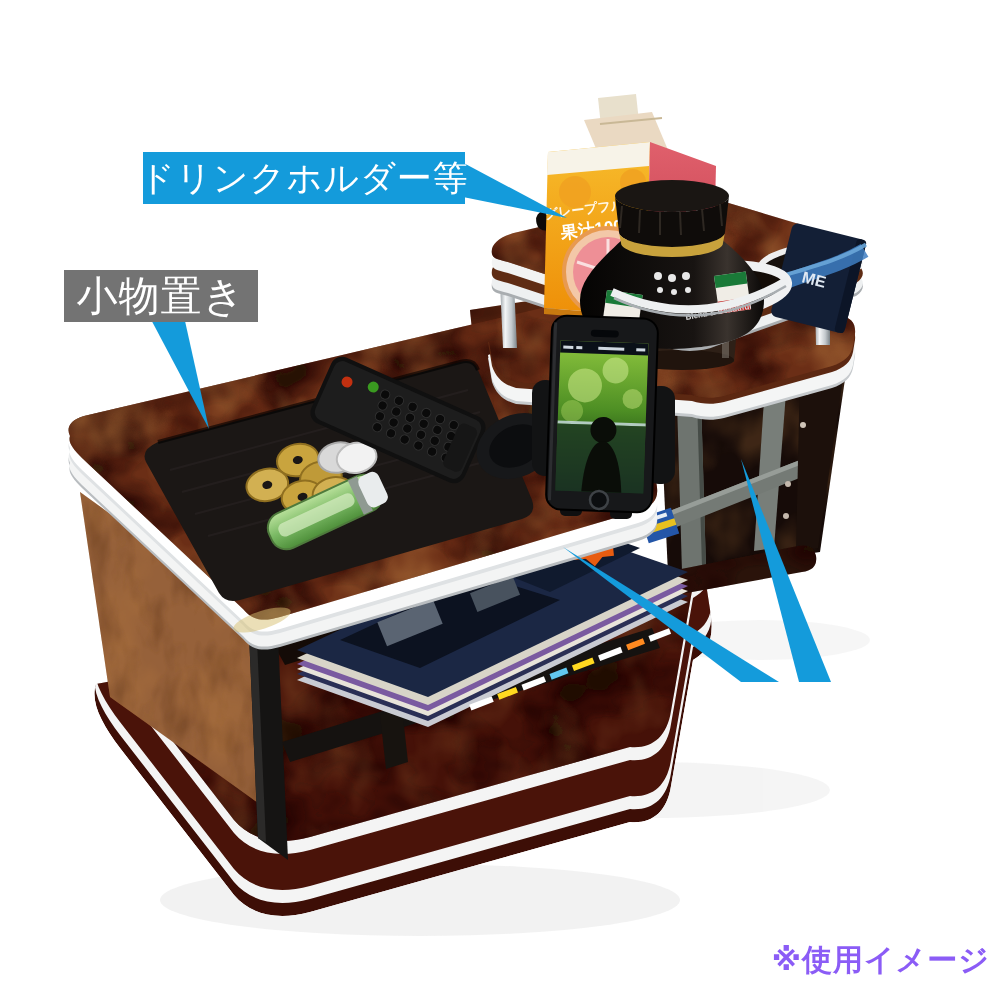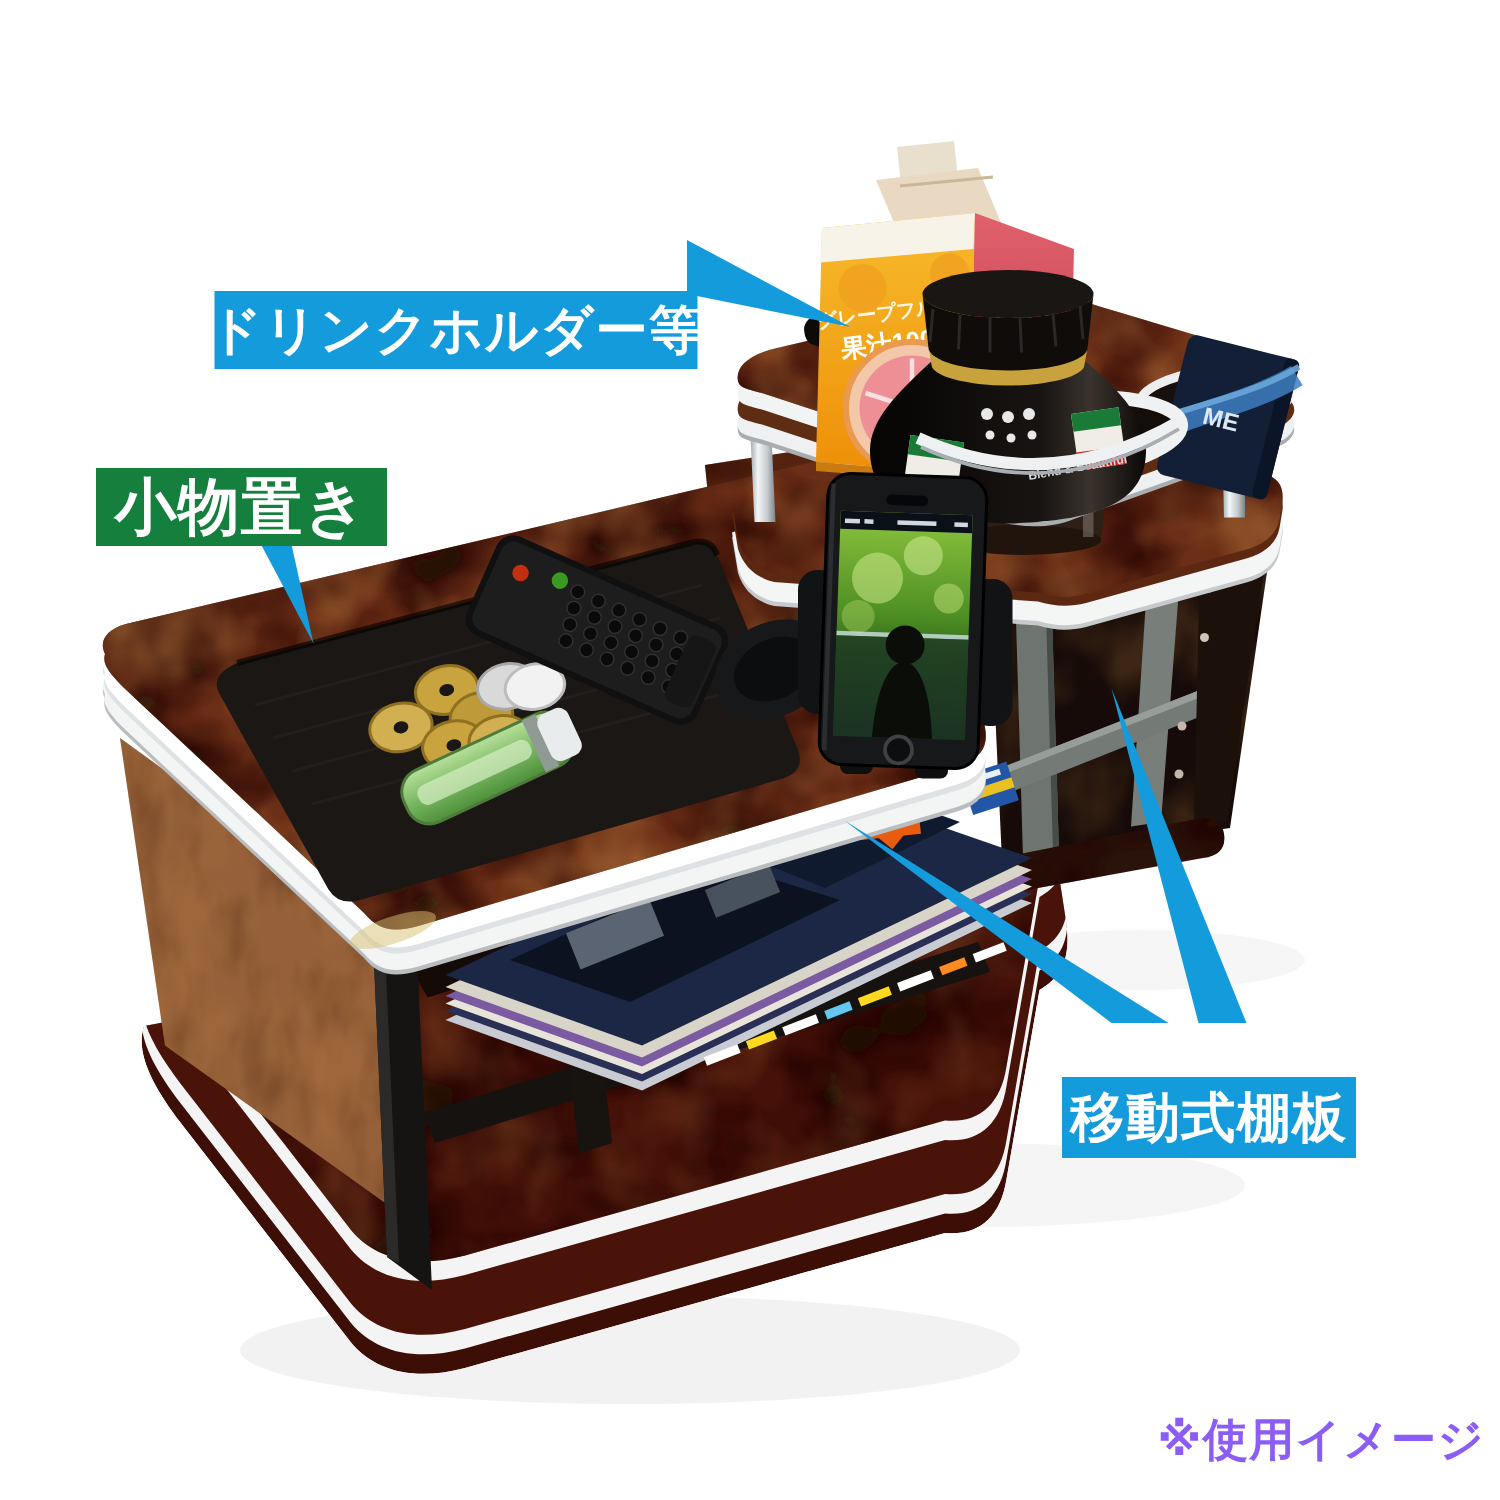--- a/index.html
+++ b/index.html
@@ -1,20 +1,20 @@
 <!DOCTYPE html>
 <html><head>
 <meta charset="utf-8">
 <style>
   html,body{margin:0;padding:0;background:#fff;}
   #stage{position:relative;width:1000px;height:1000px;background:#fff;overflow:hidden;
          font-family:"Liberation Sans","DejaVu Sans",sans-serif;}
   #scene{position:absolute;left:0;top:0;}
-  .label{position:absolute;color:#fff;font-weight:bold;display:flex;align-items:center;
-         justify-content:center;white-space:nowrap;z-index:5;letter-spacing:1px;margin-top:42px;}
+  .label{position:absolute;color:#fff;font-weight:normal;display:flex;align-items:center;
+         justify-content:center;white-space:nowrap;z-index:5;letter-spacing:1px;}
   #label-drink{left:143px;top:152px;width:322px;height:52px;font-size:35px;}
   #label-small{left:64px;top:270px;width:194px;height:52px;font-size:41px;}
   #label-shelf{left:708px;top:676px;width:196px;height:54px;font-size:36px;}
   #usage-note{position:absolute;left:720px;top:940px;width:270px;text-align:right;
               font-size:30px;font-weight:bold;color:#8b5cf6;z-index:5;letter-spacing:1px;}
 </style>
 </head>
 <body>
 
 <div id="stage">
@@ -406,17 +406,16 @@
 
   <g fill="#149BDB">
     <polygon points="458,160 458,196 567,218"></polygon>
     <polygon points="147,312 183,312 209,429"></polygon>
     <polygon points="799,682 831,682 741,459"></polygon>
     <polygon points="741,682 779,682 563,547"></polygon>
   </g>
 </svg>
 
 <div id="label-drink" class="label accent-bg" style="background: rgb(20, 155, 219); color: rgb(255, 255, 255);">ドリンクホルダー等</div>
-<div id="label-small" class="label accent-bg" style="background: #15803d; color: rgb(255, 255, 255); text-align: right;">小物置き</div>
-<div id="label-shelf" class="label accent-bg" style="background: rgb(20, 155, 219); color: rgb(255, 255, 255);">移動式棚板</div>
+<div id="label-small" class="label accent-bg" style="background: #737373; color: rgb(255, 255, 255); text-align: right;">小物置き</div>
 <div id="usage-note">※使用イメージ</div>
 
 </div>
 
 </body></html>

